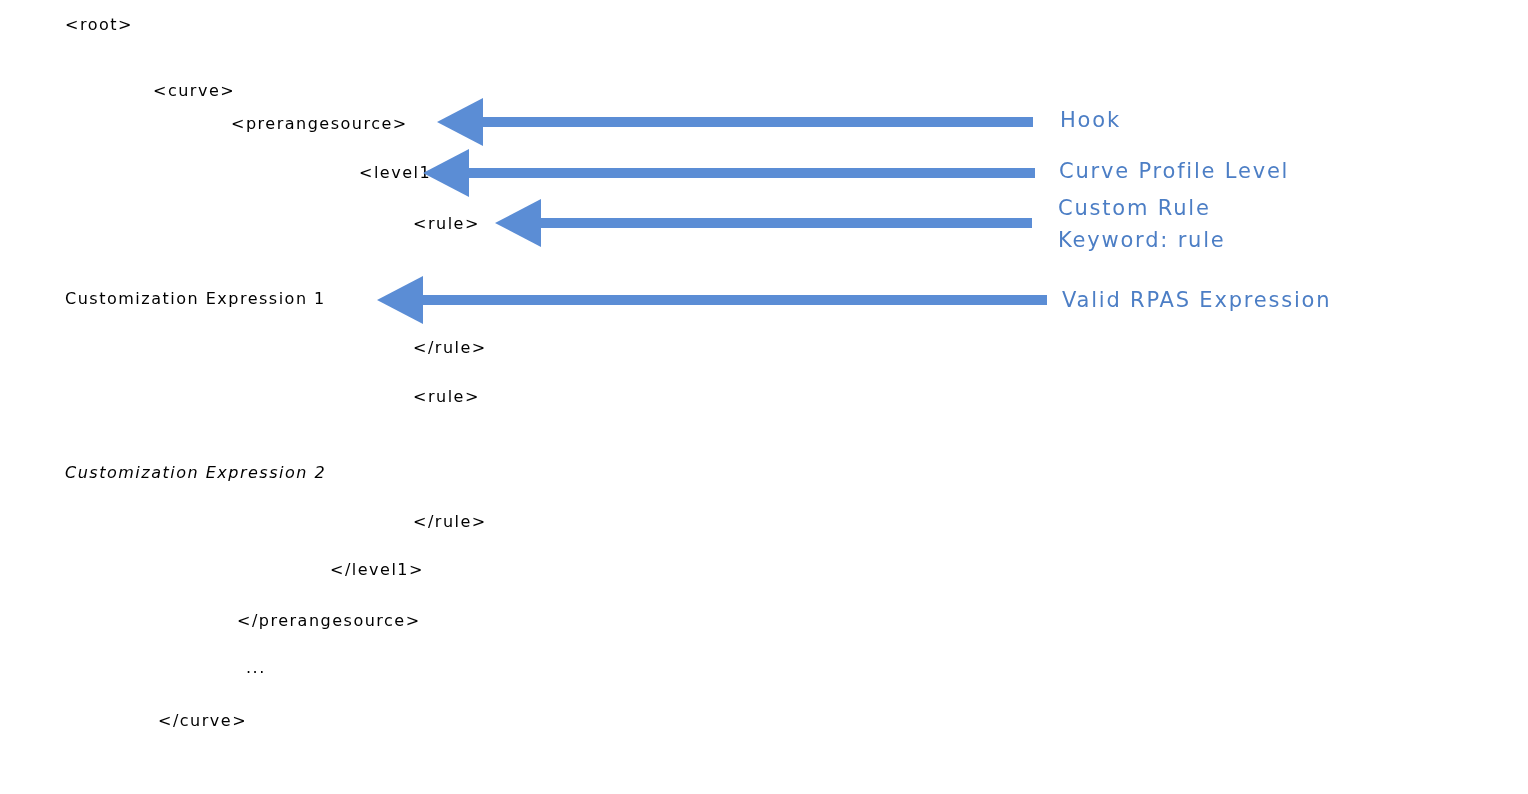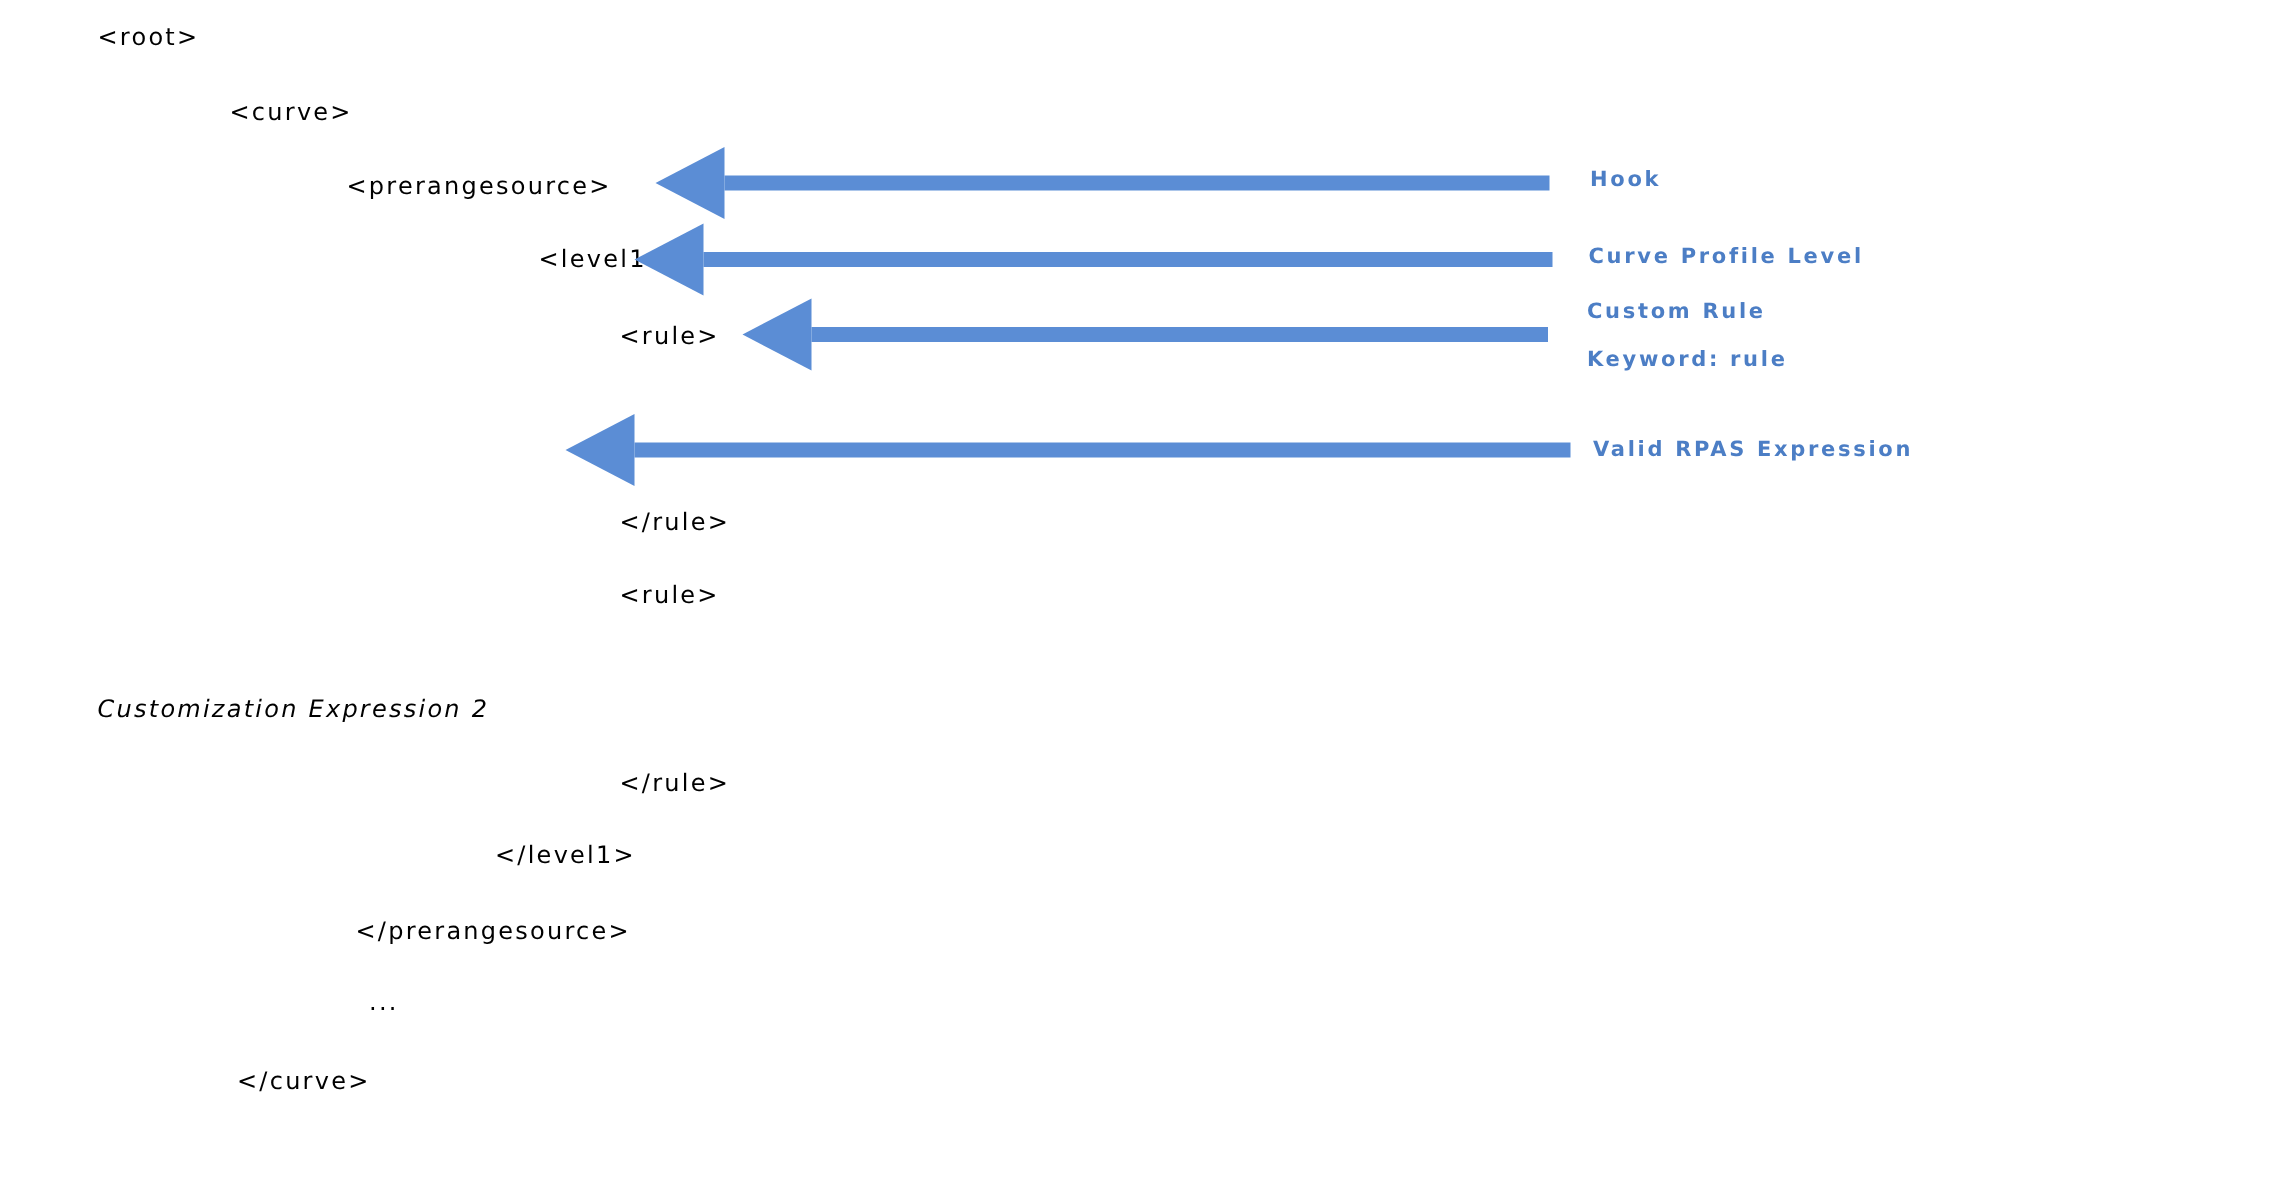--- a/index.html
+++ b/index.html
@@ -19,21 +19,21 @@
   
   .xml-line {
     position: absolute;
     font-size: 16px;
     line-height: 22px;
     letter-spacing: 1.5px;
     color: var(--code-text, #000000);
     white-space: pre;
   }
   #xl-root-open          { left: 65px;  top: 14px;  }
-  #xl-curve-open         { left: 153px; top: 64px;  }
+  #xl-curve-open         { left: 153px; top: 80px;  }
   #xl-prerangesource-open{ left: 231px; top: 113px; }
   #xl-level1-open        { left: 319px; top: 162px; margin-left: 40px; }
   #xl-rule-open-1        { left: 413px; top: 213px; }
   #xl-custom-expr-1      { left: 65px;  top: 288px; }
   #xl-rule-close-1       { left: 413px; top: 337px; }
   #xl-rule-open-2        { left: 413px; top: 386px; }
   #xl-custom-expr-2      { left: 65px;  top: 462px; font-style: italic; }
   #xl-rule-close-2       { left: 413px; top: 511px; }
   #xl-level1-close       { left: 330px; top: 559px; text-align: center; }
   #xl-prerangesource-close{ left: 237px; top: 610px;}
@@ -64,22 +64,22 @@
   #arrow-level       { left: 423px; top: 149px; }
   #arrow-level       .arrow-shaft { width: 566px; }
   #arrow-rule        { left: 495px; top: 199px; }
   #arrow-rule        .arrow-shaft { width: 491px; }
   #arrow-expression  { left: 377px; top: 276px; }
   #arrow-expression  .arrow-shaft { width: 624px; }
 
   
   .annotation-label {
     position: absolute;
-    font-size: 14px;
-    font-weight: bold;
+    font-size: 21px;
+    font-weight: normal;
     letter-spacing: 1.8px;
     line-height: 30px;
     color: var(--label-text, #4C7EC5);
     white-space: pre;
   }
   #label-hook          { left: 1060px; top: 105px; }
   #label-curve-profile { left: 1059px; top: 156px; }
   #label-custom-rule   { left: 1058px; top: 193px; }
   #label-keyword-rule  { left: 1058px; top: 225px; }
   #label-valid-rpas    { left: 1062px; top: 285px; }
@@ -87,20 +87,21 @@
 </head>
 <body>
 
 <div id="canvas" style="--arrow: #5B8DD5; --label-text: #4C7EC5; --code-text: #000000; --bg: #FFFFFF;">
 
   <div class="xml-line" id="xl-root-open">&lt;root&gt;</div>
   <div class="xml-line" id="xl-curve-open">&lt;curve&gt;</div>
   <div class="xml-line" id="xl-prerangesource-open">&lt;prerangesource&gt;</div>
   <div class="xml-line" id="xl-level1-open">&lt;level1&gt;</div>
   <div class="xml-line" id="xl-rule-open-1">&lt;rule&gt;</div>
+  <div class="xml-line" id="xl-custom-expr-1">Customization Expression 1</div>
   <div class="xml-line" id="xl-rule-close-1">&lt;/rule&gt;</div>
   <div class="xml-line" id="xl-rule-open-2">&lt;rule&gt;</div>
   <div class="xml-line" id="xl-custom-expr-2">Customization Expression 2</div>
   <div class="xml-line" id="xl-rule-close-2">&lt;/rule&gt;</div>
   <div class="xml-line" id="xl-level1-close">&lt;/level1&gt;</div>
   <div class="xml-line" id="xl-prerangesource-close">&lt;/prerangesource&gt;</div>
   <div class="xml-line" id="xl-ellipsis">...</div>
   <div class="xml-line" id="xl-curve-close">&lt;/curve&gt;</div>
   <div class="xml-line" id="xl-root-close">&lt;/root&gt;</div>
 

